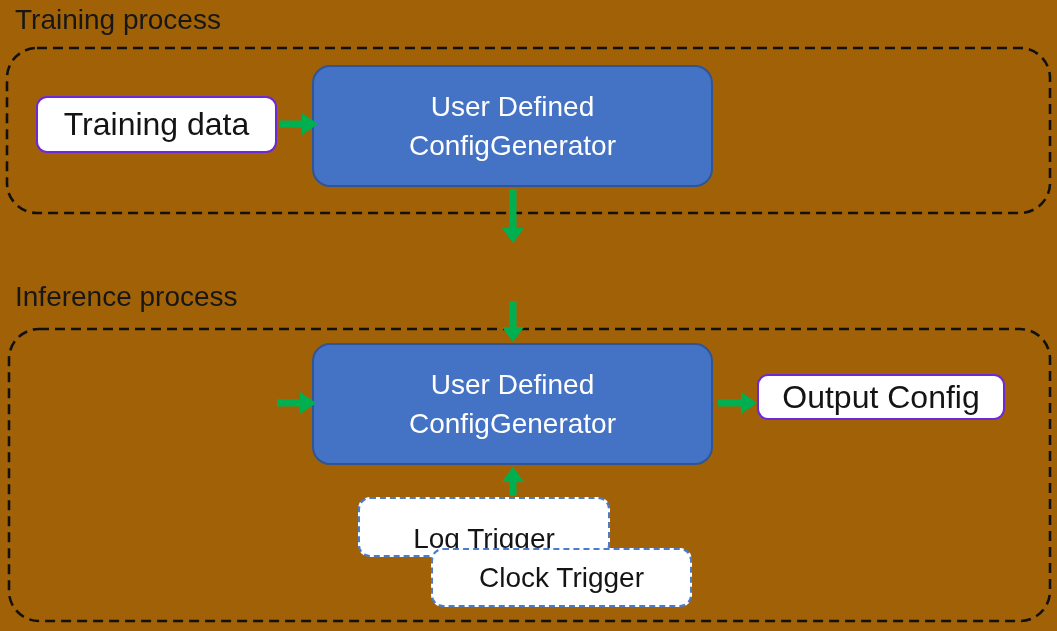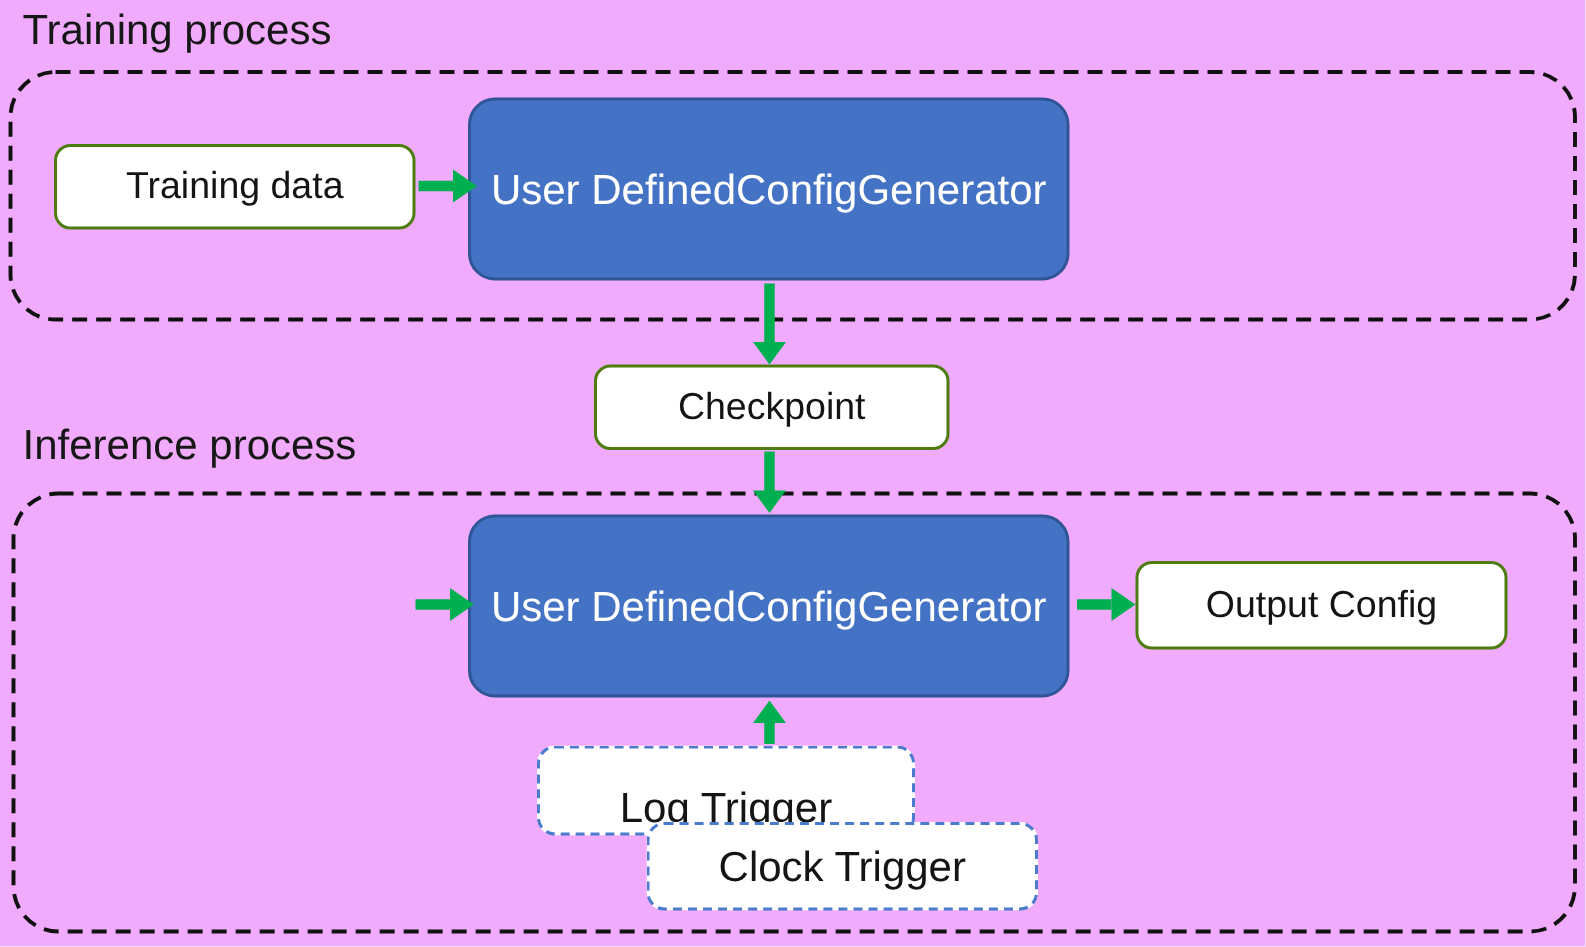--- a/index.html
+++ b/index.html
@@ -1,48 +1,48 @@
 <!DOCTYPE html>
 <html><head>
 <meta charset="utf-8">
 <style>
   html,body{margin:0;padding:0;background:#ffffff;}
   #canvas{
     position:relative;
     width:1057px;height:631px;
-    background:#f0abfc;
+    background:#a16207;
     font-family:"Liberation Sans", sans-serif;
     color:#1b1b1b;
     overflow:hidden;
   }
   .layer{position:absolute;inset:0;pointer-events:none;}
   .proc-title{
     position:absolute;
     font-size:28px;
     line-height:34px;
     color:#171717;
     white-space:nowrap;
   }
   .white-box{
     position:absolute;
     background:#ffffff;
-    border:2px solid #4d7c0f;
+    border:2px solid #6d28d9;
     border-radius:11px;
     display:flex;align-items:center;justify-content:center;
-    font-size:25px;
+    font-size:32px;
     color:#141414;
     box-sizing:border-box;
     z-index:2;
   }
   .blue-box{
     position:absolute;
     background:#4472C4;
     border:2px solid #2F5597;
     border-radius:18px;
-    display:flex;align-items:center;justify-content:center;
+    display:flex;flex-direction:column;align-items:center;justify-content:center;
     font-size:28px;line-height:39px;
     color:#ffffff;
     text-align:center;
     box-sizing:border-box;
     z-index:2;
   }
   .trigger-box{
     position:absolute;
     background:#ffffff;
     border:2px dashed #4A7BCC;
@@ -72,31 +72,28 @@
 
   <div class="white-box" style="left:36px;top:96px;width:241px;height:57px;">
     <span>Training data</span>
   </div>
 
   <div class="blue-box" style="left:312px;top:65px;width:401px;height:122px;">
     <span>User Defined</span>
     <span>ConfigGenerator</span>
   </div>
 
-  <div class="white-box" style="left:396px;top:243px;width:237px;height:57px;">
-    <span>Checkpoint</span>
-  </div>
 
 
   <div class="blue-box" style="left:312px;top:343px;width:401px;height:122px;">
     <span>User Defined</span>
     <span>ConfigGenerator</span>
   </div>
 
-  <div class="white-box" style="left:757px;top:374px;width:248px;height:59px;">
+  <div class="white-box" style="left:757px;top:374px;width:248px;height:46px;">
     <span>Output Config</span>
   </div>
 
   <div id="log-trigger" class="trigger-box" style="left:358px;top:497px;width:252px;height:60px;">
     <span>Log Trigger</span>
   </div>
   <div id="clock-trigger" class="trigger-box" style="left:431px;top:548px;width:261px;height:59px;align-items:center;">
     <span>Clock Trigger</span>
   </div>
 

